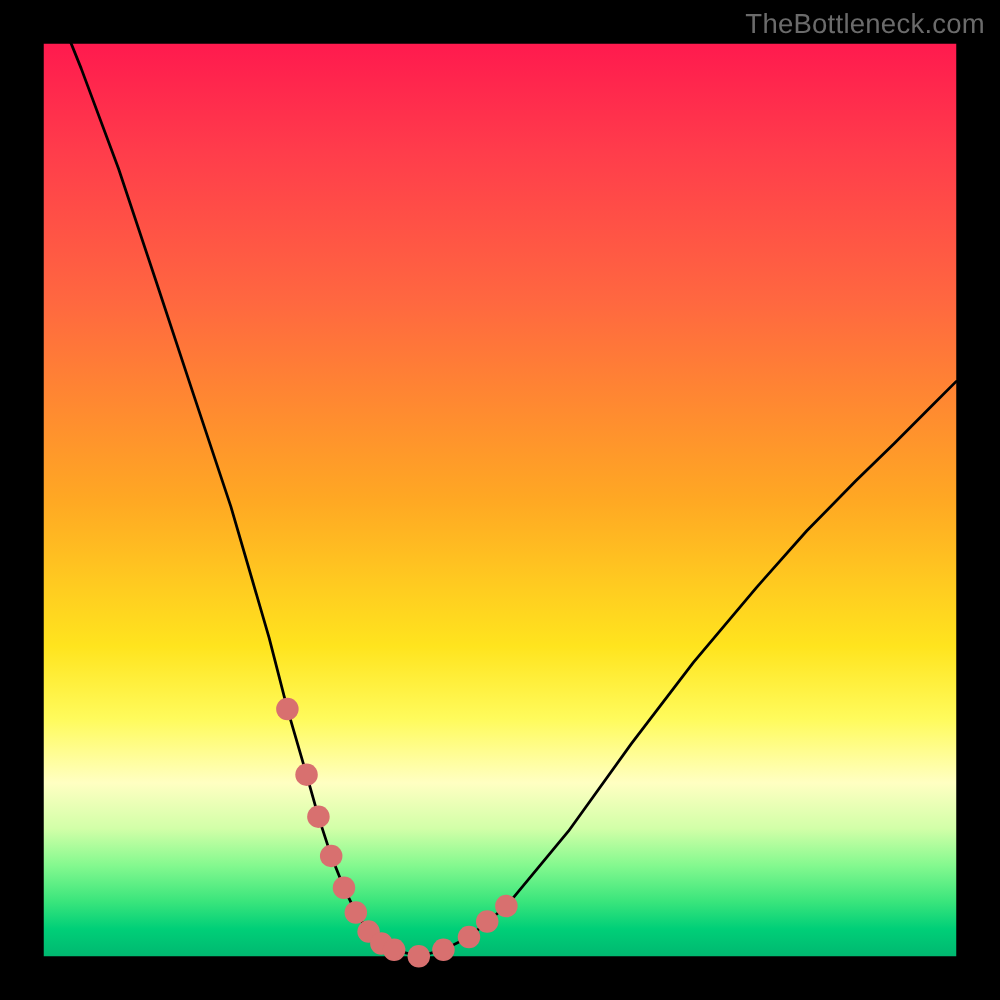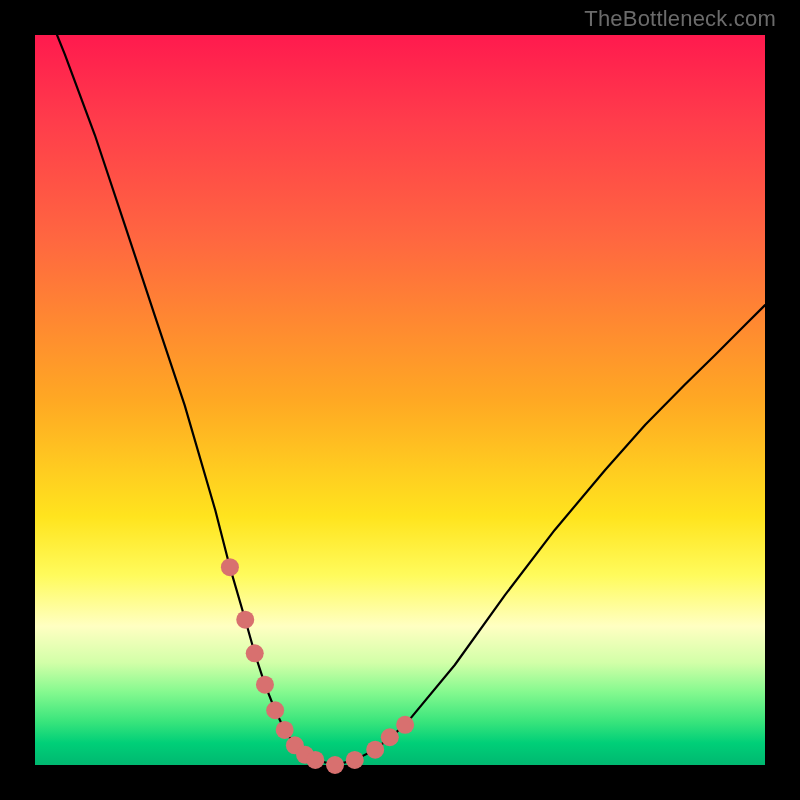--- a/index.html
+++ b/index.html
@@ -34,21 +34,21 @@
       #d2ffa8 86%,
       #85f98f 90%,
       #3ae57c 94%,
       #00cf78 97%,
       #00b870 100%
     );
   }
   .watermark {
     position: absolute;
     top: 6px;
-    right: 24px;
+    right: 12px;
     color: #6b6b6b;
     font-size: 22px;
     font-weight: 500;
     letter-spacing: 0.2px;
     user-select: none;
   }
   svg.curve {
     position: absolute;
     left: 0; top: 0;
     width: 730px;

